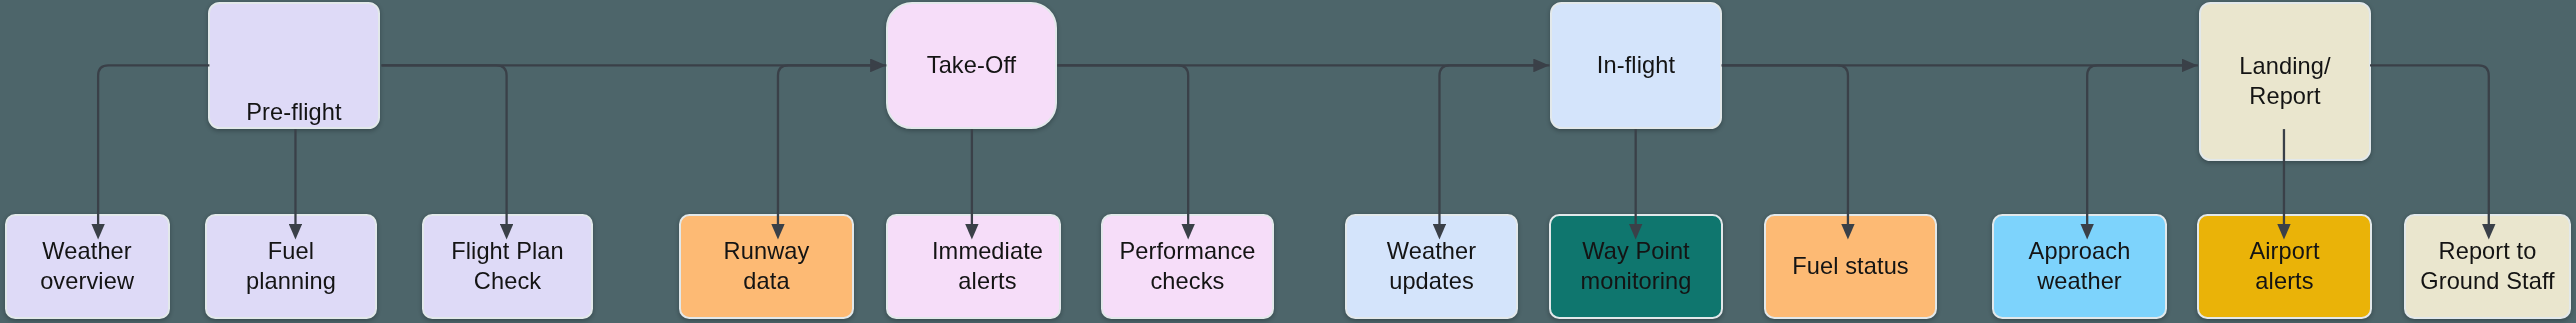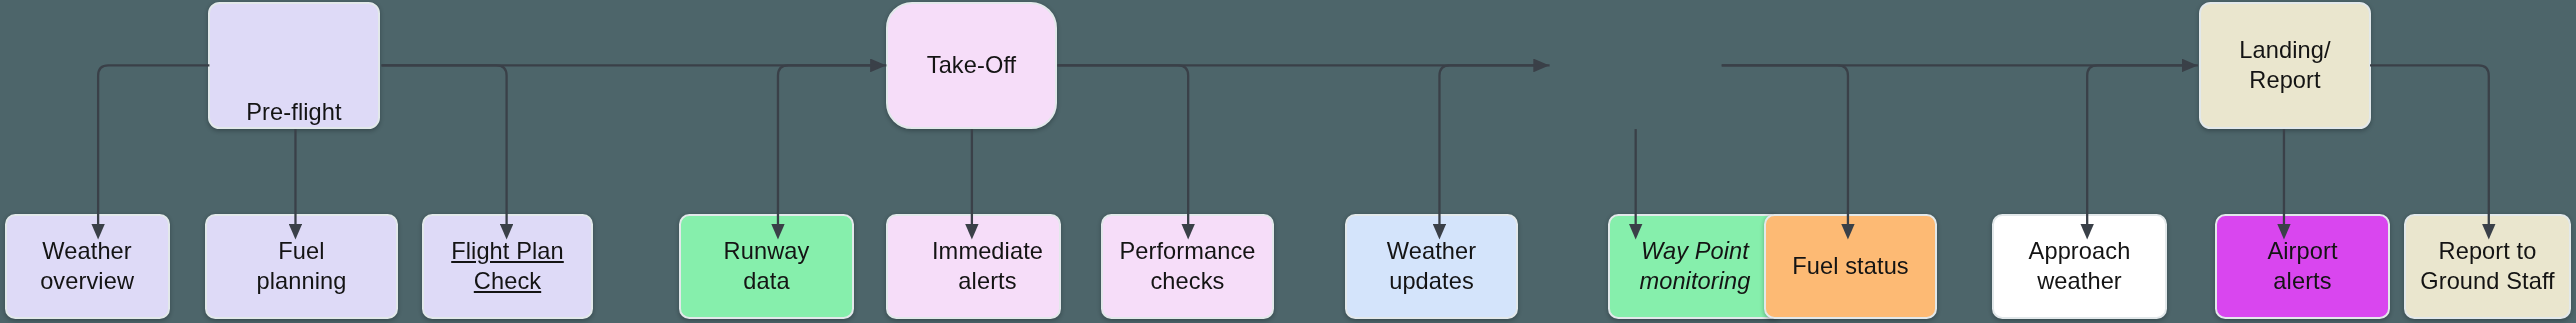--- a/index.html
+++ b/index.html
@@ -40,68 +40,71 @@
 <body style="background: rgb(77, 101, 106);">
 
 <div id="canvas">
 
   <div class="node stage" style="left: 208px; top: 2.3px; width: 172px; height: 127px; background: rgb(222, 218, 247); border-color: rgb(226, 232, 234); color: rgb(20, 20, 20); align-items: flex-end;">
     <span class="lbl">Pre-flight</span>
   </div>
   <div class="node stage" style="left: 886px; top: 2.3px; width: 171px; height: 127px; background: rgb(246, 221, 249); border-color: rgb(226, 232, 234); color: rgb(20, 20, 20); border-radius: 26px;">
     <span class="lbl">Take-Off</span>
   </div>
-  <div class="node stage" style="left: 2199px; top: 2.3px; width: 172px; height: 127px; background: rgb(234, 230, 206); border-color: rgb(226, 232, 234); color: rgb(20, 20, 20);">
+  <div class="node stage" style="left: 1550px; top: 2.3px; width: 172px; height: 127px; background: rgb(212, 228, 251); border-color: rgb(226, 232, 234); color: rgb(20, 20, 20);">
+    <span class="lbl">In-flight</span>
+  </div>
+  <div class="node stage" style="left: 2199px; top: 2.3px; width: 172px; height: 159px; background: rgb(234, 230, 206); border-color: rgb(226, 232, 234); color: rgb(20, 20, 20);">
     <span class="lbl">Landing/
 Report</span>
   </div>
 
   <div class="node child" style="left: 4.6px; top: 214px; width: 165px; height: 105px; background: rgb(222, 218, 247); border-color: rgb(226, 232, 234); color: rgb(20, 20, 20);">
     <span class="lbl">Weather
 overview</span>
   </div>
-  <div class="node child" style="left: 205px; top: 214px; width: 193px; height: 105px; background: rgb(222, 218, 247); border-color: rgb(226, 232, 234); color: rgb(20, 20, 20);">
+  <div class="node child" style="left: 205px; top: 214px; width: 172px; height: 105px; background: rgb(222, 218, 247); border-color: rgb(226, 232, 234); color: rgb(20, 20, 20);">
     <span class="lbl">Fuel
 planning</span>
   </div>
-  <div class="node child" style="left: 422px; top: 214px; width: 171px; height: 105px; background: rgb(222, 218, 247); border-color: rgb(226, 232, 234); color: rgb(20, 20, 20); text-decoration: underline;">
+  <div class="node child" style="left: 422px; top: 214px; width: 171px; height: 105px; background: rgb(222, 218, 247); border-color: rgb(226, 232, 234); color: rgb(20, 20, 20);">
     <span class="lbl">Flight Plan
 Check</span>
   </div>
 
-  <div class="node child" style="left: 679px; top: 214px; width: 175px; height: 105px; background: #86efac; border-color: rgb(226, 232, 234); color: rgb(20, 20, 20);">
+  <div class="node child" style="left: 679px; top: 214px; width: 175px; height: 105px; background: #fdba74; border-color: rgb(226, 232, 234); color: rgb(20, 20, 20);">
     <span class="lbl">Runway
 data</span>
   </div>
   <div class="node child" style="left: 886px; top: 214px; width: 175px; height: 105px; background: rgb(246, 221, 249); border-color: rgb(226, 232, 234); color: rgb(20, 20, 20); padding-left: 28px;">
     <span class="lbl">Immediate
 alerts</span>
   </div>
   <div class="node child" style="left: 1101px; top: 214px; width: 173px; height: 105px; background: rgb(246, 221, 249); border-color: rgb(226, 232, 234); color: rgb(20, 20, 20); align-items: center;">
     <span class="lbl">Performance
 checks</span>
   </div>
 
   <div class="node child" style="left: 1345px; top: 214px; width: 173px; height: 105px; background: rgb(212, 228, 251); border-color: rgb(226, 232, 234); color: rgb(20, 20, 20);">
     <span class="lbl">Weather
 updates</span>
   </div>
-  <div class="node child" style="left: 1608px; top: 214px; width: 174px; height: 105px; background: #86efac; border-color: rgb(226, 232, 234); color: rgb(20, 20, 20); font-style: italic;">
+  <div class="node child" style="left: 1549px; top: 214px; width: 174px; height: 105px; background: #0f766e; border-color: rgb(226, 232, 234); color: rgb(20, 20, 20);">
     <span class="lbl">Way Point
 monitoring</span>
   </div>
   <div class="node child" style="left: 1764px; top: 214px; width: 173px; height: 105px; background: #fdba74; border-color: rgb(226, 232, 234); color: rgb(20, 20, 20);">
     <span class="lbl">Fuel status</span>
   </div>
 
-  <div class="node child" style="left: 1992px; top: 214px; width: 175px; height: 105px; background: #ffffff; border-color: rgb(226, 232, 234); color: rgb(20, 20, 20);">
+  <div class="node child" style="left: 1992px; top: 214px; width: 175px; height: 105px; background: #7dd3fc; border-color: rgb(226, 232, 234); color: rgb(20, 20, 20);">
     <span class="lbl">Approach
 weather</span>
   </div>
-  <div class="node child" style="left: 2197px; top: 214px; width: 175px; height: 105px; background: #d946ef; border-color: rgb(226, 232, 234); color: rgb(20, 20, 20); margin-left: 18px;">
+  <div class="node child" style="left: 2197px; top: 214px; width: 175px; height: 105px; background: #eab308; border-color: rgb(226, 232, 234); color: rgb(20, 20, 20);">
     <span class="lbl">Airport
 alerts</span>
   </div>
   <div class="node child" style="left: 2404px; top: 214px; width: 167px; height: 105px; background: rgb(234, 230, 206); border-color: rgb(226, 232, 234); color: rgb(20, 20, 20);">
     <span class="lbl">Report to
 Ground Staff</span>
   </div>
 
   <svg id="edges" viewBox="0 0 4484 563" xmlns="http://www.w3.org/2000/svg">
     <defs>

